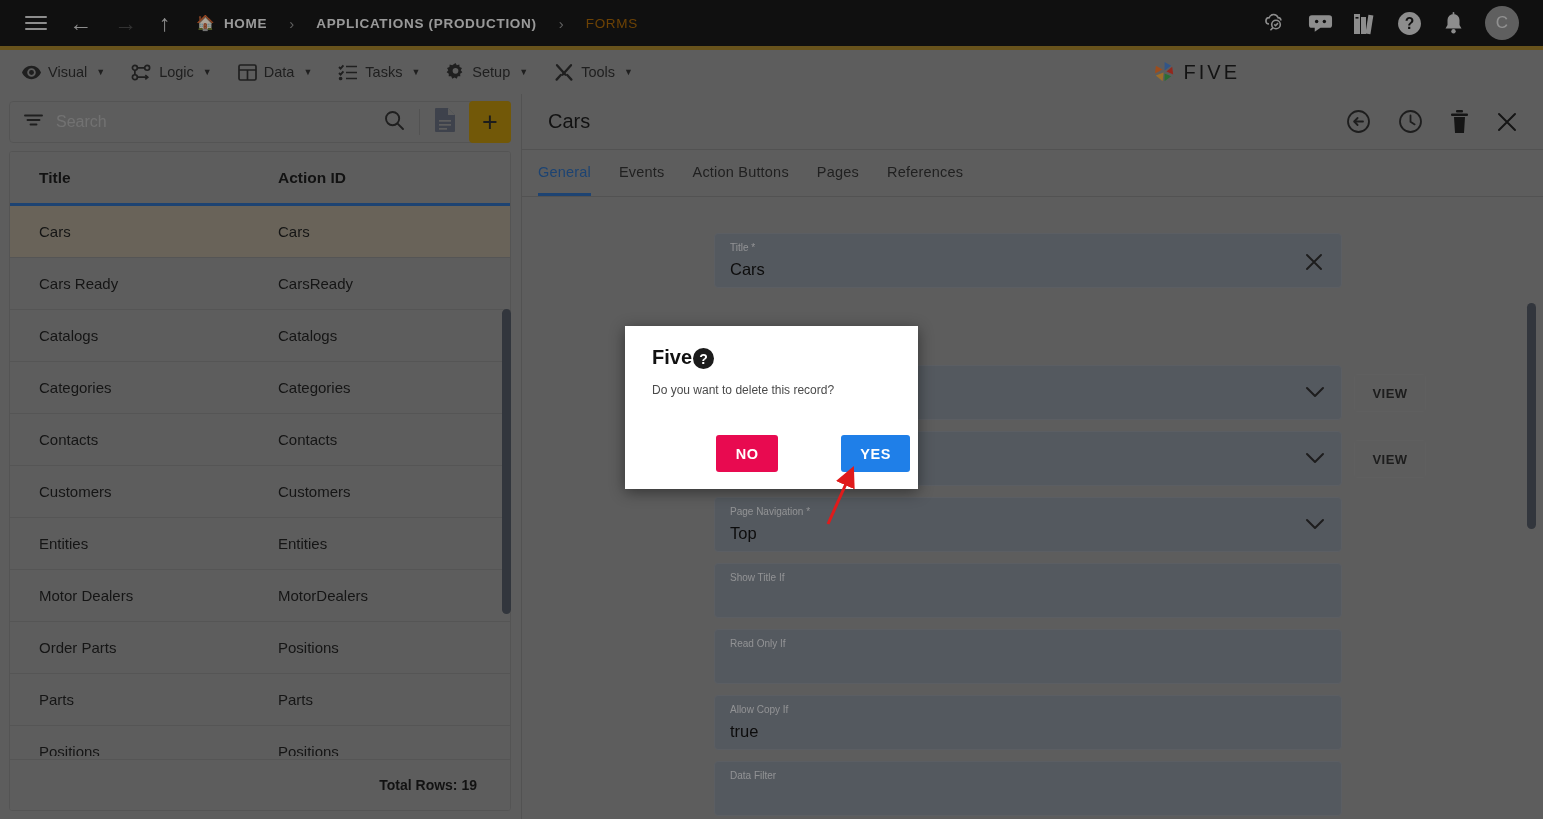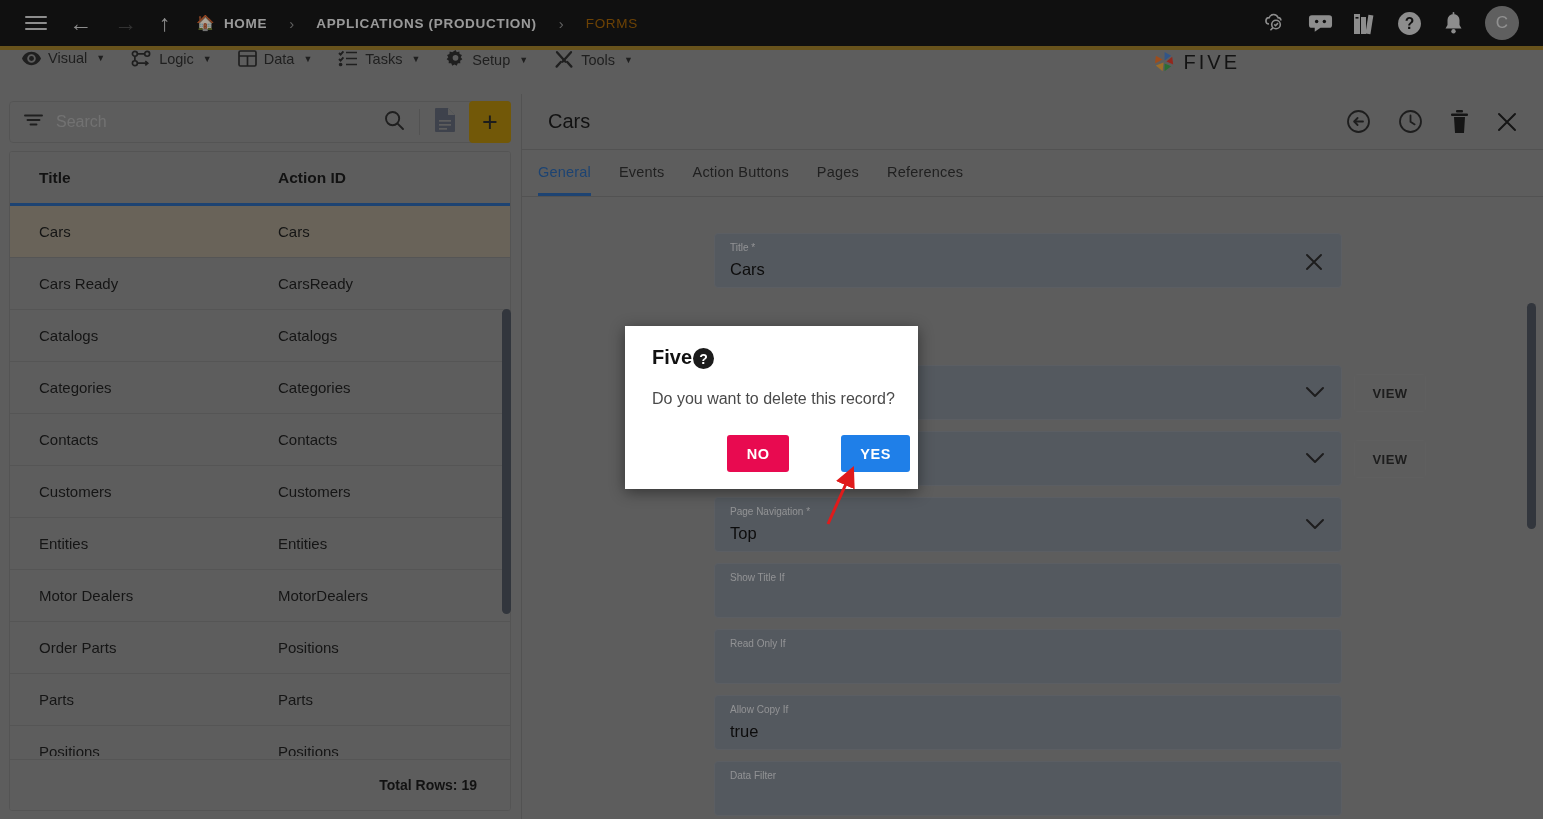--- a/index.html
+++ b/index.html
@@ -43,21 +43,21 @@
   .avatar {
     width: 34px; height: 34px; border-radius: 50%;
     background: #8d8d8d; color: #d6d6d6;
     display: flex; align-items: center; justify-content: center;
     font-size: 17px; font-weight: 500;
   }
 
   
   .menubar {
     position: absolute; top: 50px; left: 0; width: 1264px; height: 44px;
-    background: #8a8a8a; display: flex; align-items: flex-start;
+    background: #8a8a8a; display: flex; align-items: center;
   }
   .menu-item {
     display: flex; align-items: center; gap: 7px;
     margin-left: 26px; color: #2e2e2e; font-size: 14.5px; cursor: pointer;
   }
   .menu-item:first-child { margin-left: 22px; }
   .menu-item .caret { font-size: 9px; margin-left: 2px; }
   .menu-item svg { display:block; }
   .five-logo {
     margin-left: auto; margin-right: 24px; display: flex; align-items: center; gap: 5px;
@@ -177,23 +177,23 @@
     position: absolute; left: 27px; top: 20px;
     font-size: 20px; font-weight: bold; color: #111;
     display: flex; align-items: center;
   }
   .qmark {
     width: 21px; height: 21px; border-radius: 50%; background: #1b1b1b; color: #fff;
     font-size: 14px; font-weight: bold; display: flex; align-items: center;
     justify-content: center; margin-left: 1px; position: relative; top: 1px;
   }
   .dlg-msg {
-    position: absolute; left: 27px; top: 64px; font-size: 16px; color: #4a4a4a;
-  }
-  .dlg-btns { position: absolute; right: 8px; bottom: 17px; display: flex; gap: 11px; }
+    position: absolute; left: 27px; top: 57px; font-size: 12px; color: #4a4a4a;
+  }
+  .dlg-btns { position: absolute; right: 8px; bottom: 17px; display: flex; gap: 22px; }
   .btn {
     height: 37px; min-width: 62px; padding: 0 19px; border: 0; border-radius: 3px;
     color: #fff; font-size: 14.5px; font-weight: bold; letter-spacing: .6px; cursor: pointer;
     font-family: "Liberation Sans", sans-serif;
   }
   .btn-no { background: #e80a50; }
   .btn-yes { background: #1f7fe8; margin-left: 41px; }
   .arrow-annot { position: absolute; left: 808px; top: 462px; z-index: 61; pointer-events: none; }
 </style>
 </head>

